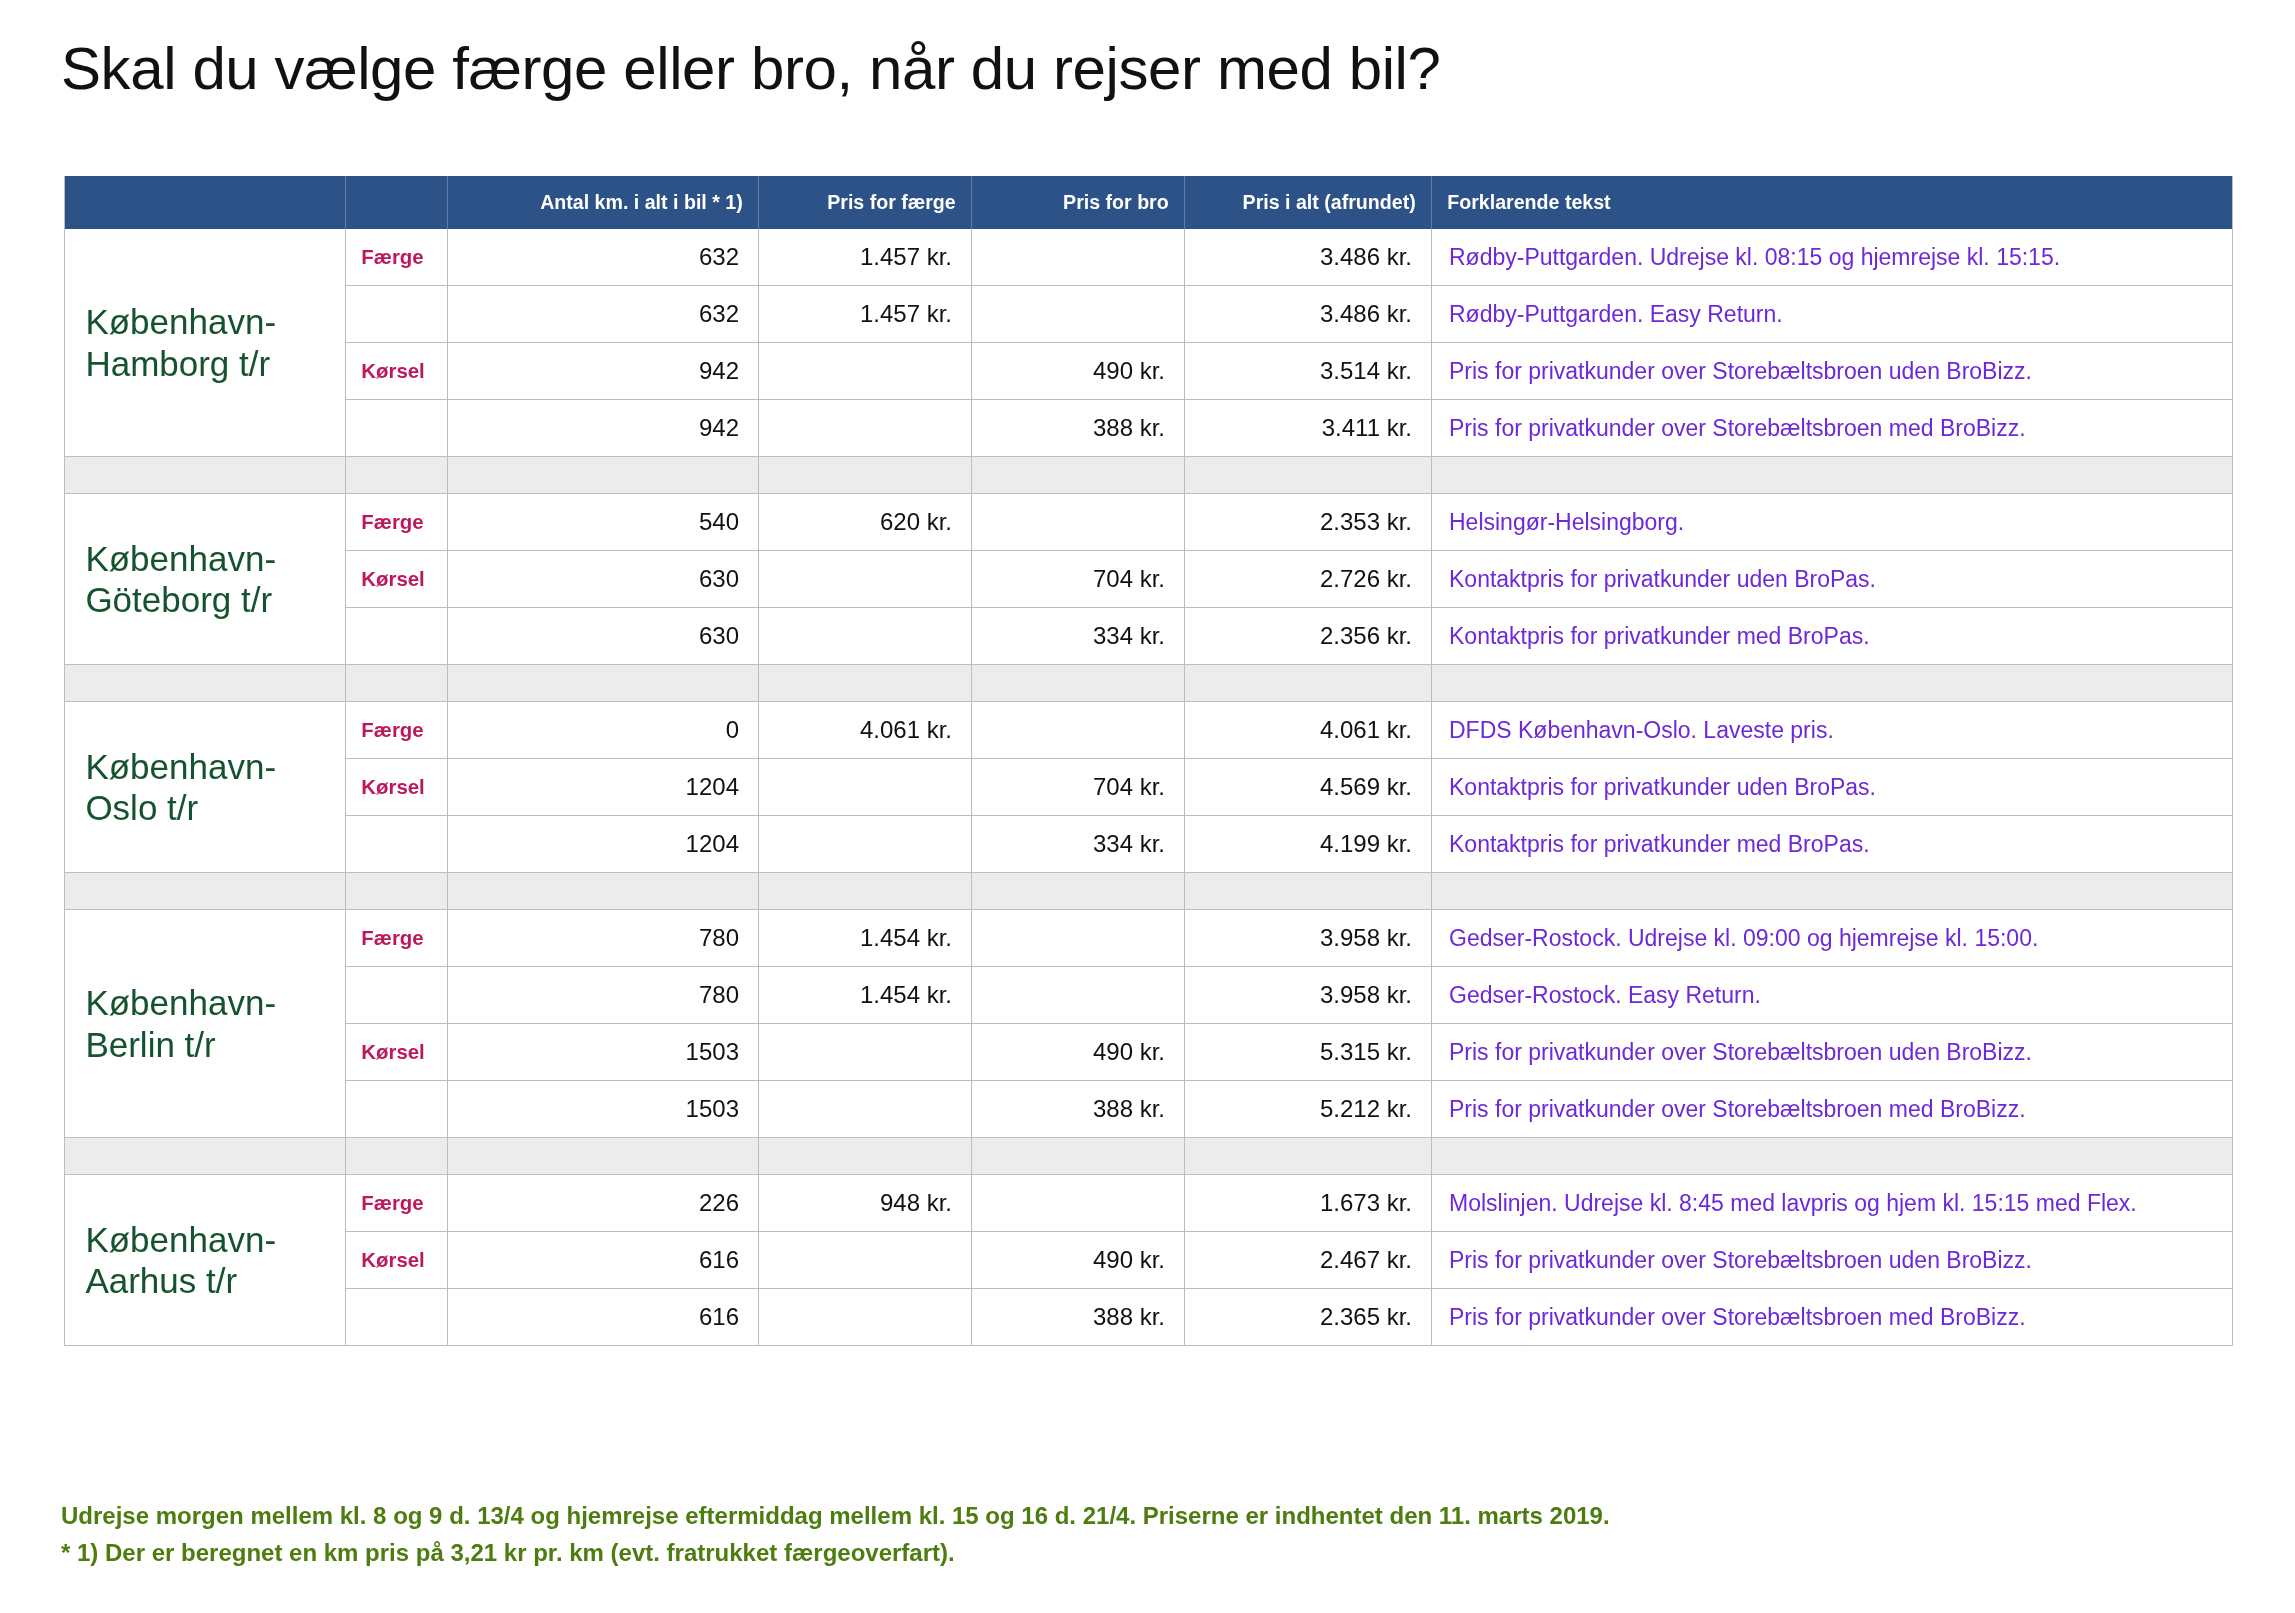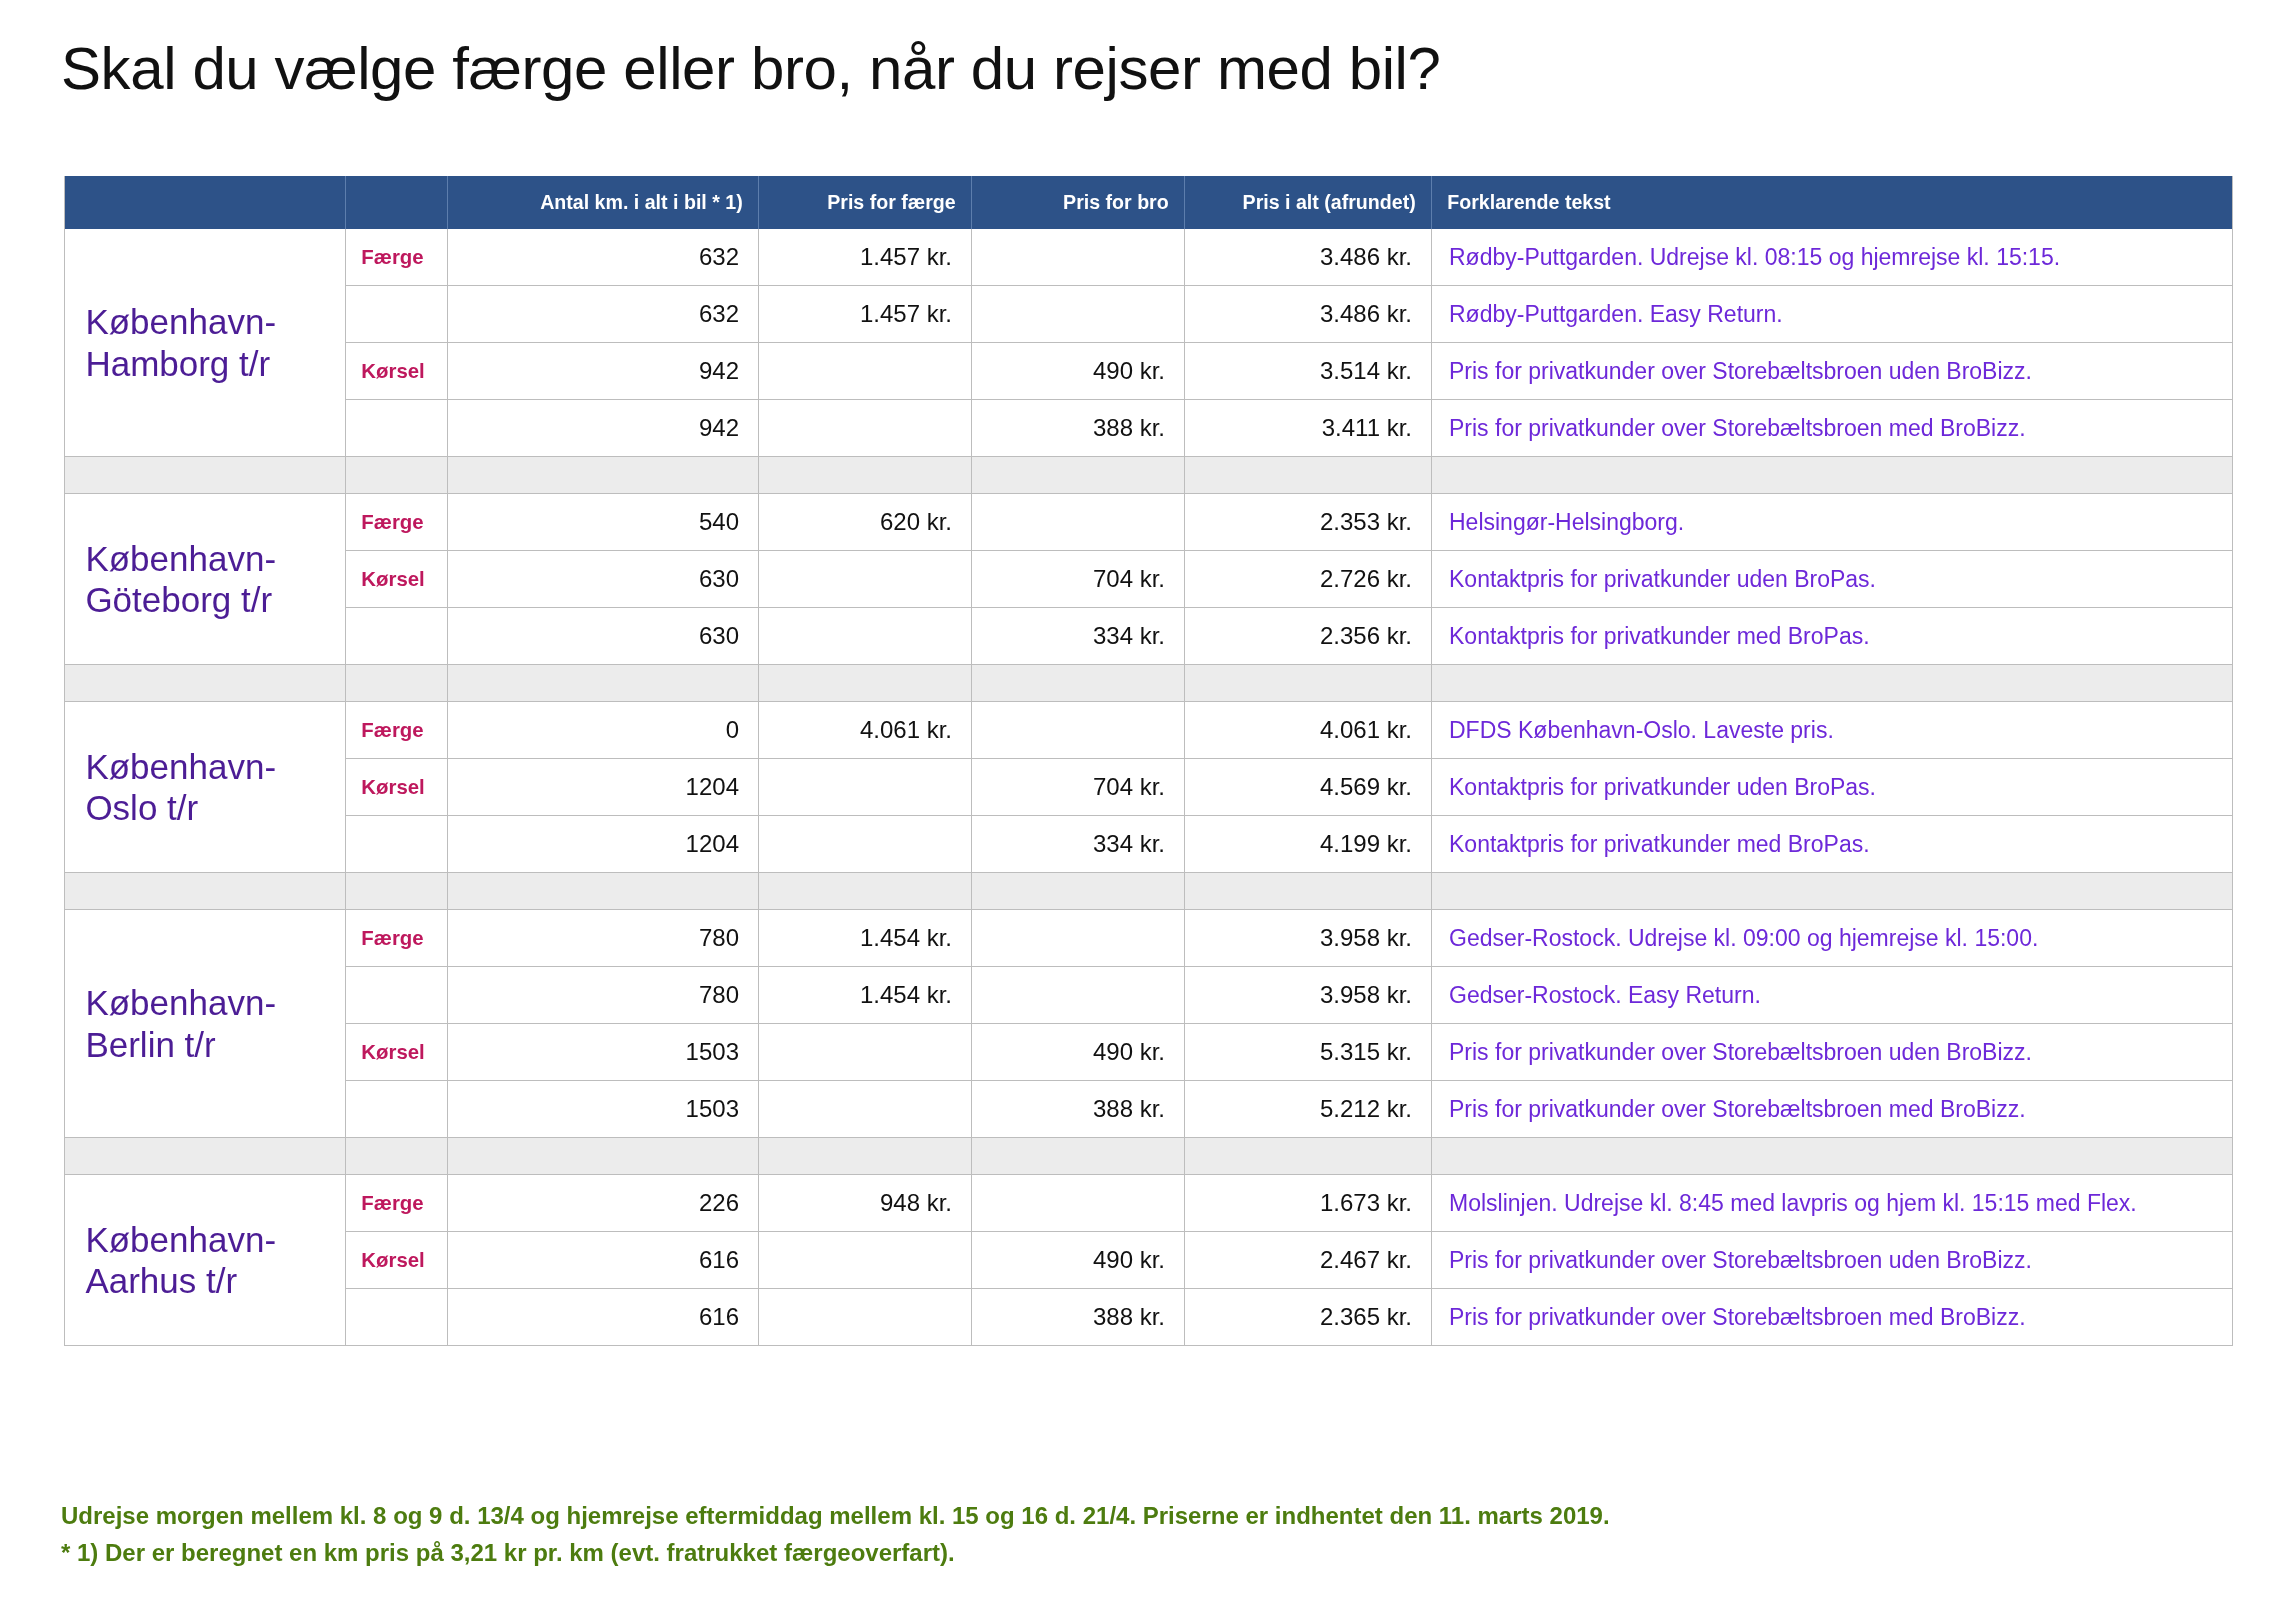--- a/index.html
+++ b/index.html
@@ -87,21 +87,21 @@
     padding: 0 15.3px;
     font-size: 23px;
     vertical-align: middle;
     background: #ffffff;
     font-family: "Liberation Sans", sans-serif;
   }
 
   td.route {
     font-size: 35px;
     line-height: 1.18;
-    color: #4c1d95;
+    color: #14532d;
     vertical-align: middle;
     padding-left: 20.4px;
     white-space: pre-line;
   }
   td.mode {
     font-size: 20.4px;
     font-weight: bold;
     color: #be185d;
     padding-left: 15.3px;
   }

